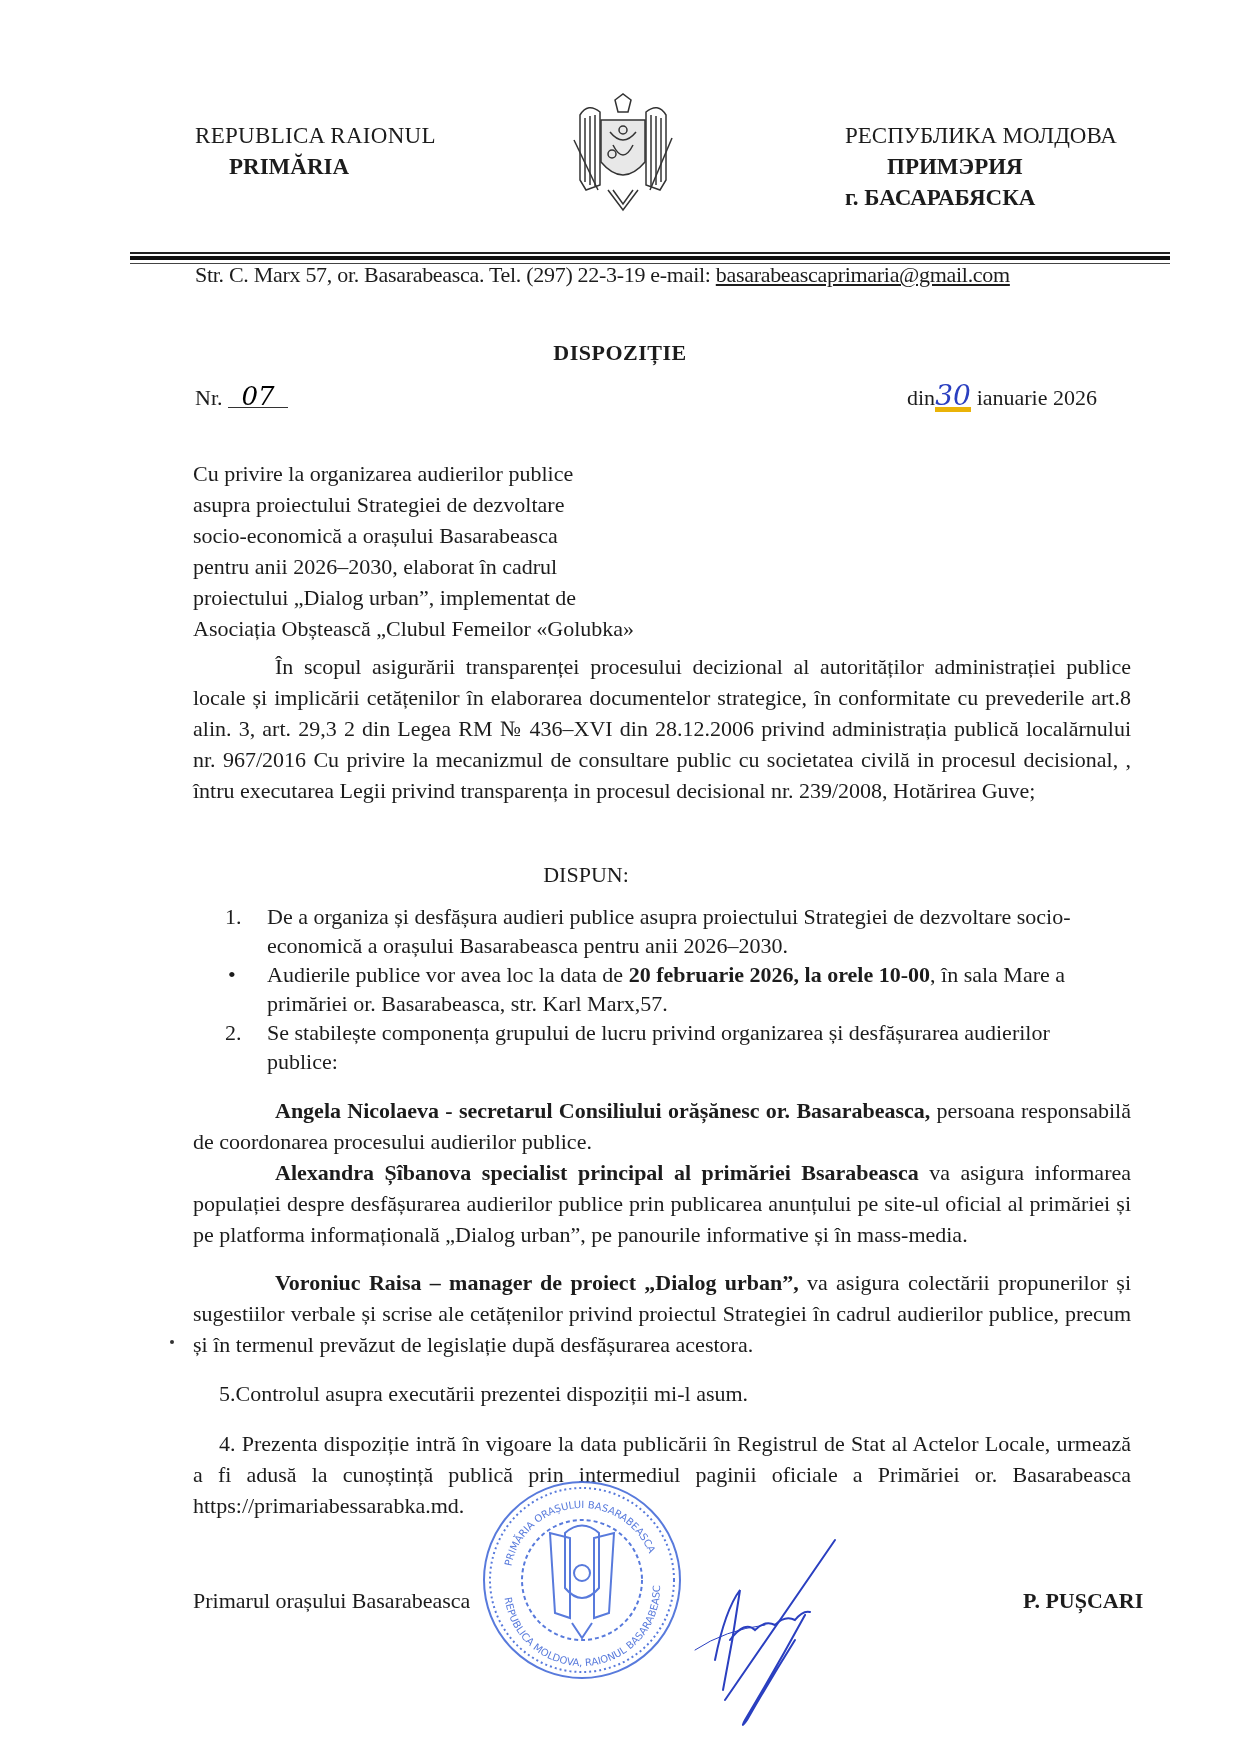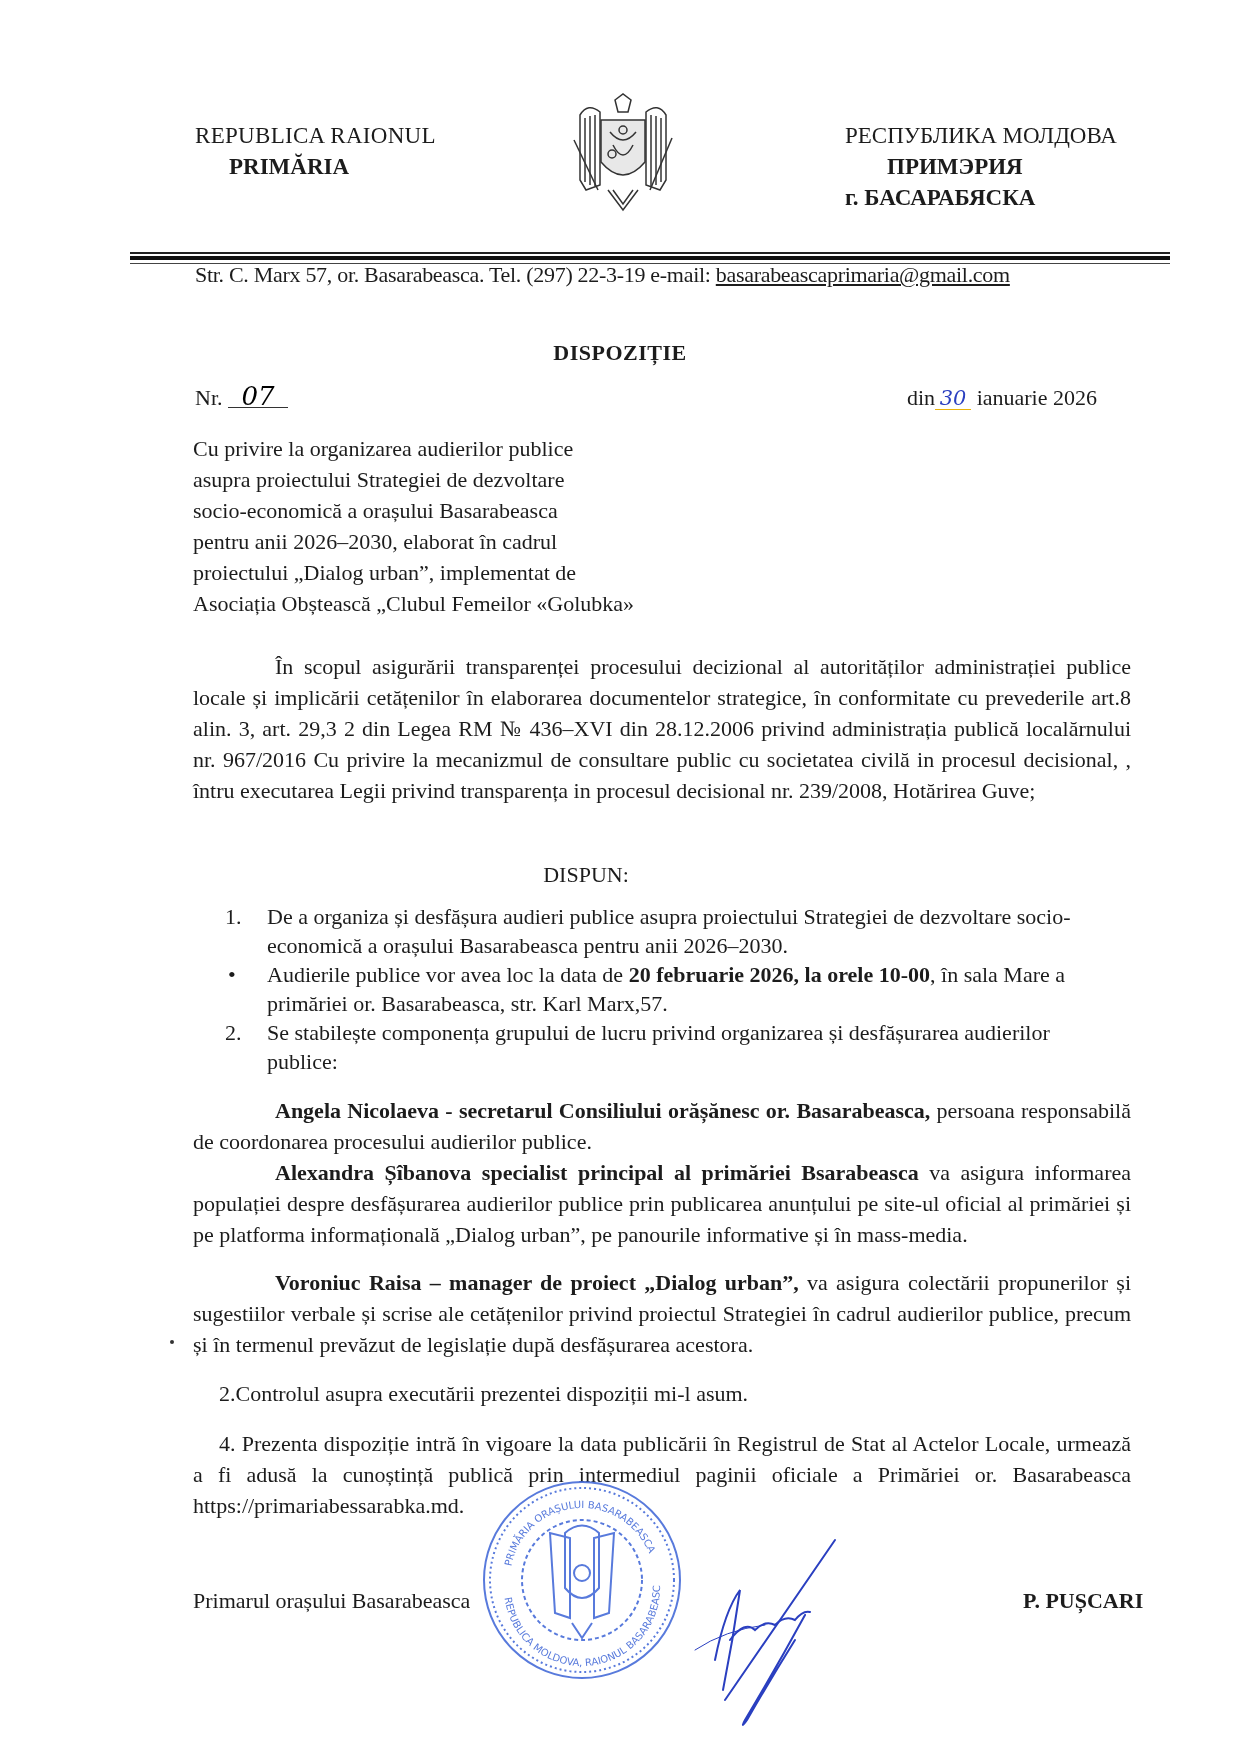--- a/index.html
+++ b/index.html
@@ -18,23 +18,23 @@
   .rule1 { left: 130px; top: 252px; width: 1040px; height: 2px; background: #222; }
   .rule2 { left: 130px; top: 256px; width: 1040px; height: 4px; background: #111; }
   .rule3 { left: 130px; top: 263px; width: 1040px; height: 1px; background: #444; }
   .contact { left: 195px; top: 262px; font-size: 22px; letter-spacing: -0.3px; }
   .contact .email { text-decoration: underline; }
   .title { left: 0; width: 1240px; top: 340px; text-align: center; font-weight: bold; font-size: 22px; letter-spacing: 0.5px; }
   .nr { left: 195px; top: 385px; font-size: 22px; }
   .nr .val { display: inline-block; width: 60px; border-bottom: 1px solid #333; color: #000000;
              font-family: "DejaVu Serif", serif; font-style: italic; font-size: 26px; line-height: 22px; text-align: center; }
   .date { left: 907px; top: 385px; font-size: 22px; }
-  .date .val { display: inline-block; width: 36px; border-bottom: 1px solid #eab308; color: #2a3fc0;
-               font-family: "DejaVu Serif", serif; font-style: italic; font-size: 21px; line-height: 22px; text-align: center; }
-  .subject { left: 193px; top: 433px; width: 540px; font-size: 22px; line-height: 31px; }
+  .date .val { display: inline-block; width: 36px; border-bottom: 5px solid #eab308; color: #2a3fc0;
+               font-family: "DejaVu Serif", serif; font-style: italic; font-size: 28px; line-height: 22px; text-align: center; }
+  .subject { left: 193px; top: 458px; width: 540px; font-size: 22px; line-height: 31px; }
   .subject span { display: block; white-space: nowrap; }
   .para { left: 193px; width: 938px; font-size: 22px; line-height: 31px; text-align: justify; }
   .p1 { top: 651px; }
   .indent { text-indent: 82px; }
   .dispun { left: 0; width: 1172px; top: 862px; text-align: center; font-size: 22px; }
   .list-item { left: 225px; width: 900px; font-size: 22px; line-height: 29px; }
   .list-item .num { position: absolute; left: 0; top: 0; width: 40px; }
   .list-item .txt { display: block; margin-left: 42px; }
   .bold { font-weight: bold; text-align: right; }
   .member { left: 193px; width: 938px; font-size: 22px; line-height: 31px; text-align: justify; }
@@ -138,21 +138,21 @@
 <div class="abs member indent" style="top:1157px;">
   <span class="bold">Alexandra Șîbanova specialist principal al primăriei Bsarabeasca</span><span>  va asigura informarea populației despre desfășurarea audierilor publice prin publicarea anunțului pe site-ul oficial al primăriei și pe platforma informațională „Dialog urban”, pe panourile informative și în mass-media.</span>
 </div>
 
 <div class="abs member indent" style="top:1267px;">
   <span class="bold">Voroniuc Raisa – manager de proiect „Dialog urban”,</span><span> va asigura colectării propunerilor și sugestiilor verbale și scrise ale cetățenilor privind proiectul Strategiei în cadrul audierilor publice, precum și în termenul prevăzut de legislație după desfășurarea acestora.</span>
 </div>
 
 <div class="abs dot"></div>
 
-<div class="abs member" style="top:1378px; text-indent:26px;">2.Controlul asupra executării prezentei dispoziții mi-l asum.</div>
+<div class="abs member" style="top:1378px; text-indent:26px;">5.Controlul asupra executării prezentei dispoziții mi-l asum.</div>
 
 <div class="abs member" style="top:1428px; text-indent:26px;">4. Prezenta dispoziție intră în vigoare la data publicării în Registrul de Stat al Actelor Locale, urmează a fi adusă la  cunoștință publică prin intermediul paginii oficiale a Primăriei or. Basarabeasca https://primariabessarabka.md.</div>
 
 <div class="abs stamp">
   <svg width="205" height="205" viewBox="0 0 205 205">
     <defs>
       <path id="topArc" d="M 30 102 A 72 72 0 0 1 174 102"></path>
       <path id="botArc" d="M 24 110 A 78 78 0 0 0 180 110"></path>
     </defs>
     <g fill="none" stroke="#3b63d6" stroke-width="2" opacity="0.85">

